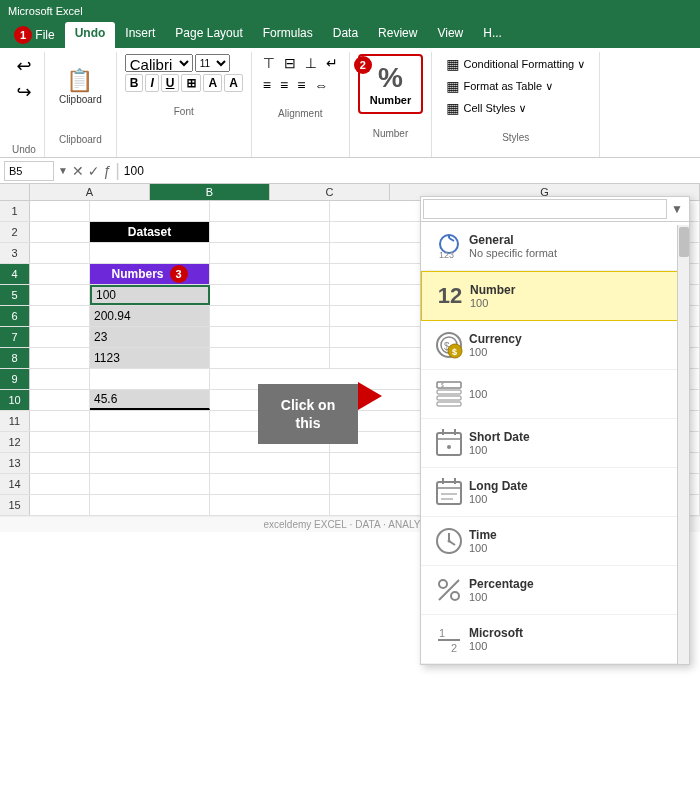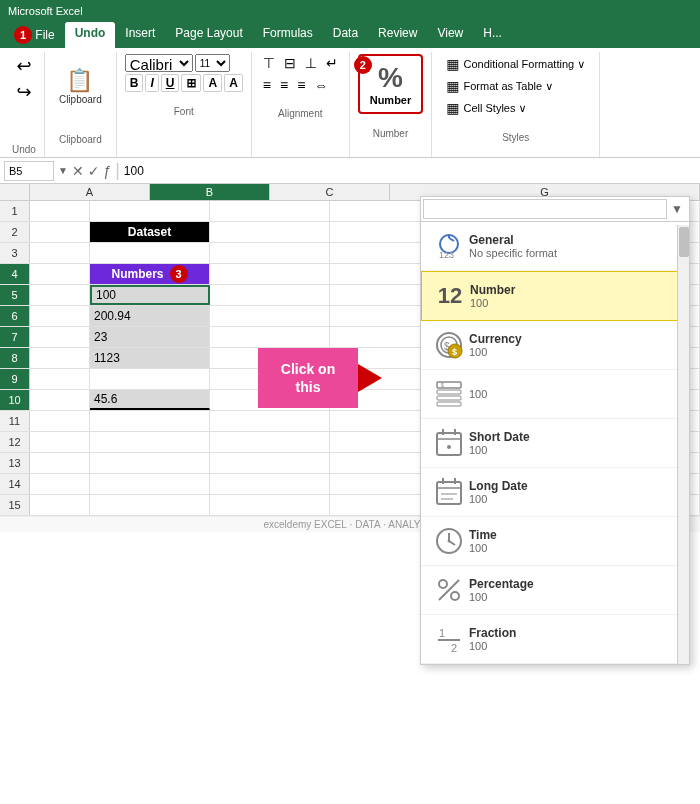--- a/index.html
+++ b/index.html
@@ -93,21 +93,21 @@
     .dropdown-item-text { flex: 1; }
     .dropdown-item-title { font-size: 12px; font-weight: bold; color: #333; }
     .dropdown-item-sub { font-size: 11px; color: #666; }
 
     
     .badge { display: inline-flex; align-items: center; justify-content: center; width: 18px; height: 18px; border-radius: 50%; font-weight: bold; font-size: 11px; color: white; }
     .badge-red { background: #c00; }
 
     
     .click-annotation { position: absolute; top: 348px; left: 258px; z-index: 200; }
-    .click-box { background: #ec4899; color: white; font-weight: bold; font-size: 14px; text-align: center; padding: 12px 14px; width: 100px; line-height: 1.3; }
+    .click-box { background: #737373; color: white; font-weight: bold; font-size: 14px; text-align: center; padding: 12px 14px; width: 100px; line-height: 1.3; margin-top: 36px; }
     .arrow-right { position: absolute; right: -24px; top: 50%; transform: translateY(-50%); width: 0; height: 0; border-top: 14px solid transparent; border-bottom: 14px solid transparent; border-left: 24px solid #c00; }
 
     
     .num-group-highlight { border: 2px solid #c00; border-radius: 4px; padding: 2px; display: flex; flex-direction: column; align-items: center; }
   </style>
 </head>
 <body>
 
 <div style="position:relative; width:700px; height:804px; overflow:hidden;">
 
@@ -500,21 +500,21 @@
 
     <div class="dropdown-item">
       <div class="dropdown-item-icon">
         <svg width="32" height="32" viewBox="0 0 32 32">
           <text x="6" y="14" font-size="11" fill="#888">1</text>
           <line x1="5" y1="17" x2="27" y2="17" stroke="#888" stroke-width="2"></line>
           <text x="18" y="29" font-size="11" fill="#888">2</text>
         </svg>
       </div>
       <div class="dropdown-item-text">
-        <div class="dropdown-item-title">Fraction</div>
+        <div class="dropdown-item-title">Microsoft</div>
         <div class="dropdown-item-sub">100</div>
       </div>
     </div>
 
     <div class="dropdown-scrollbar">
       <div class="dropdown-scroll-thumb"></div>
     </div>
   </div>
 
 </div>

